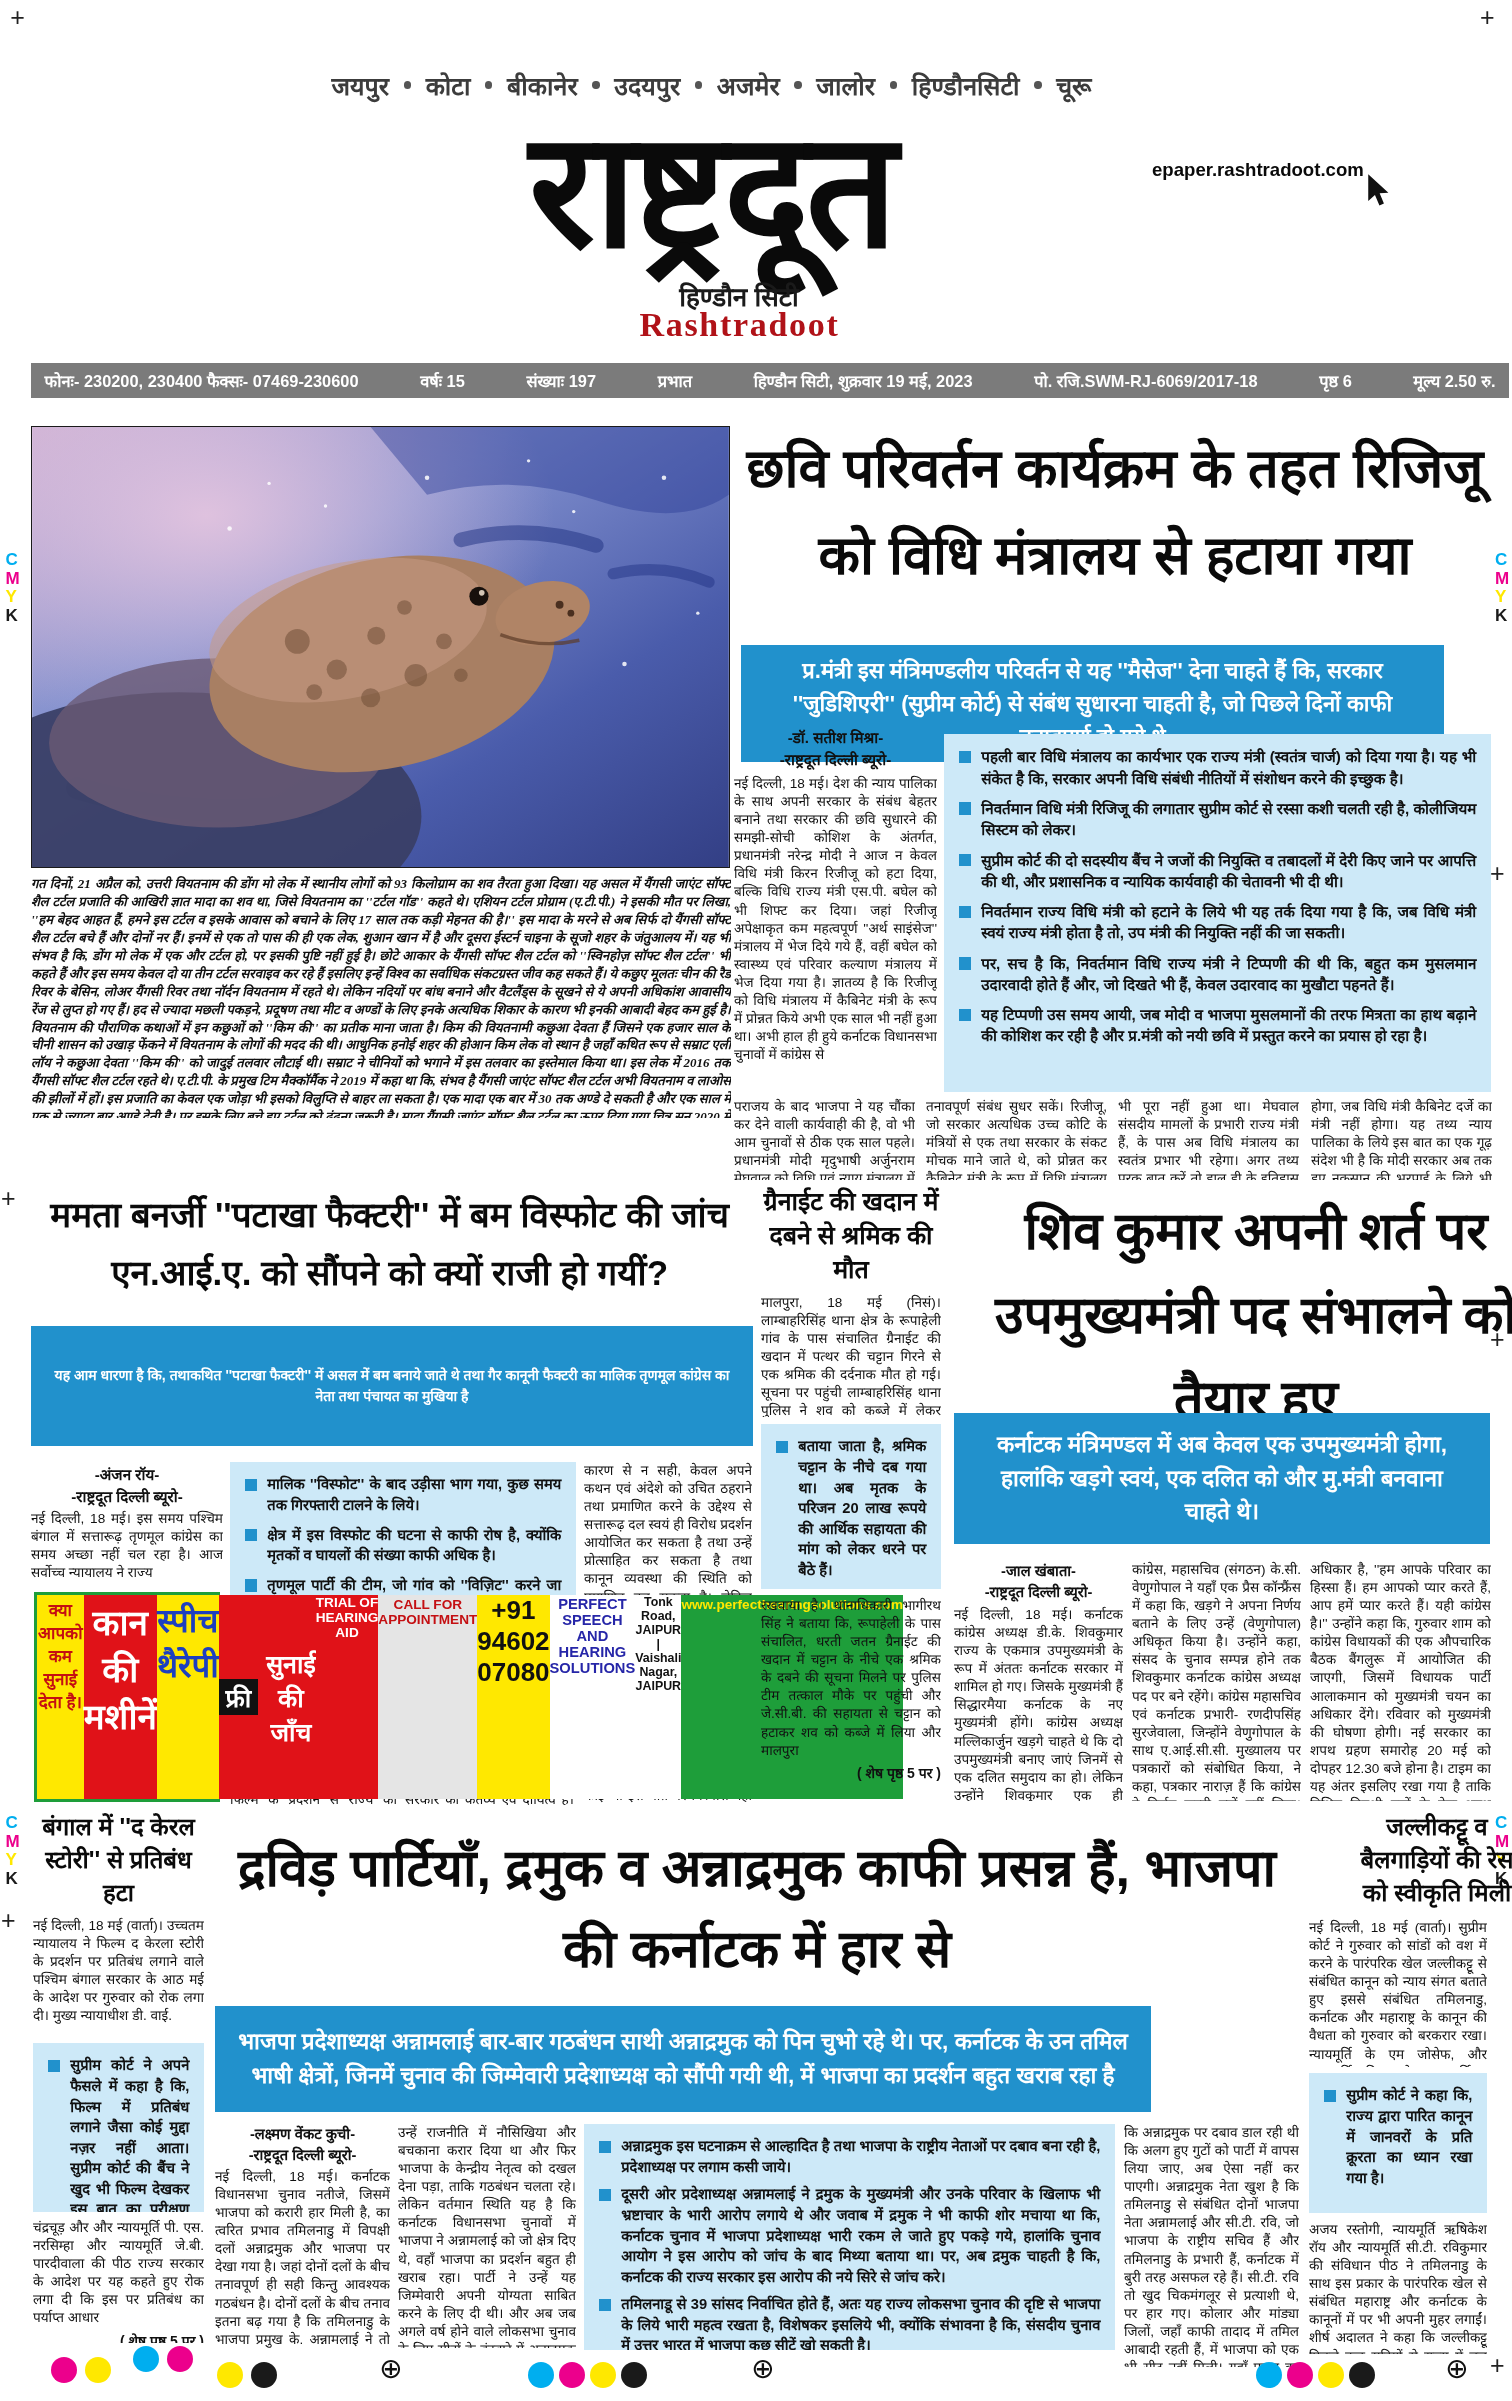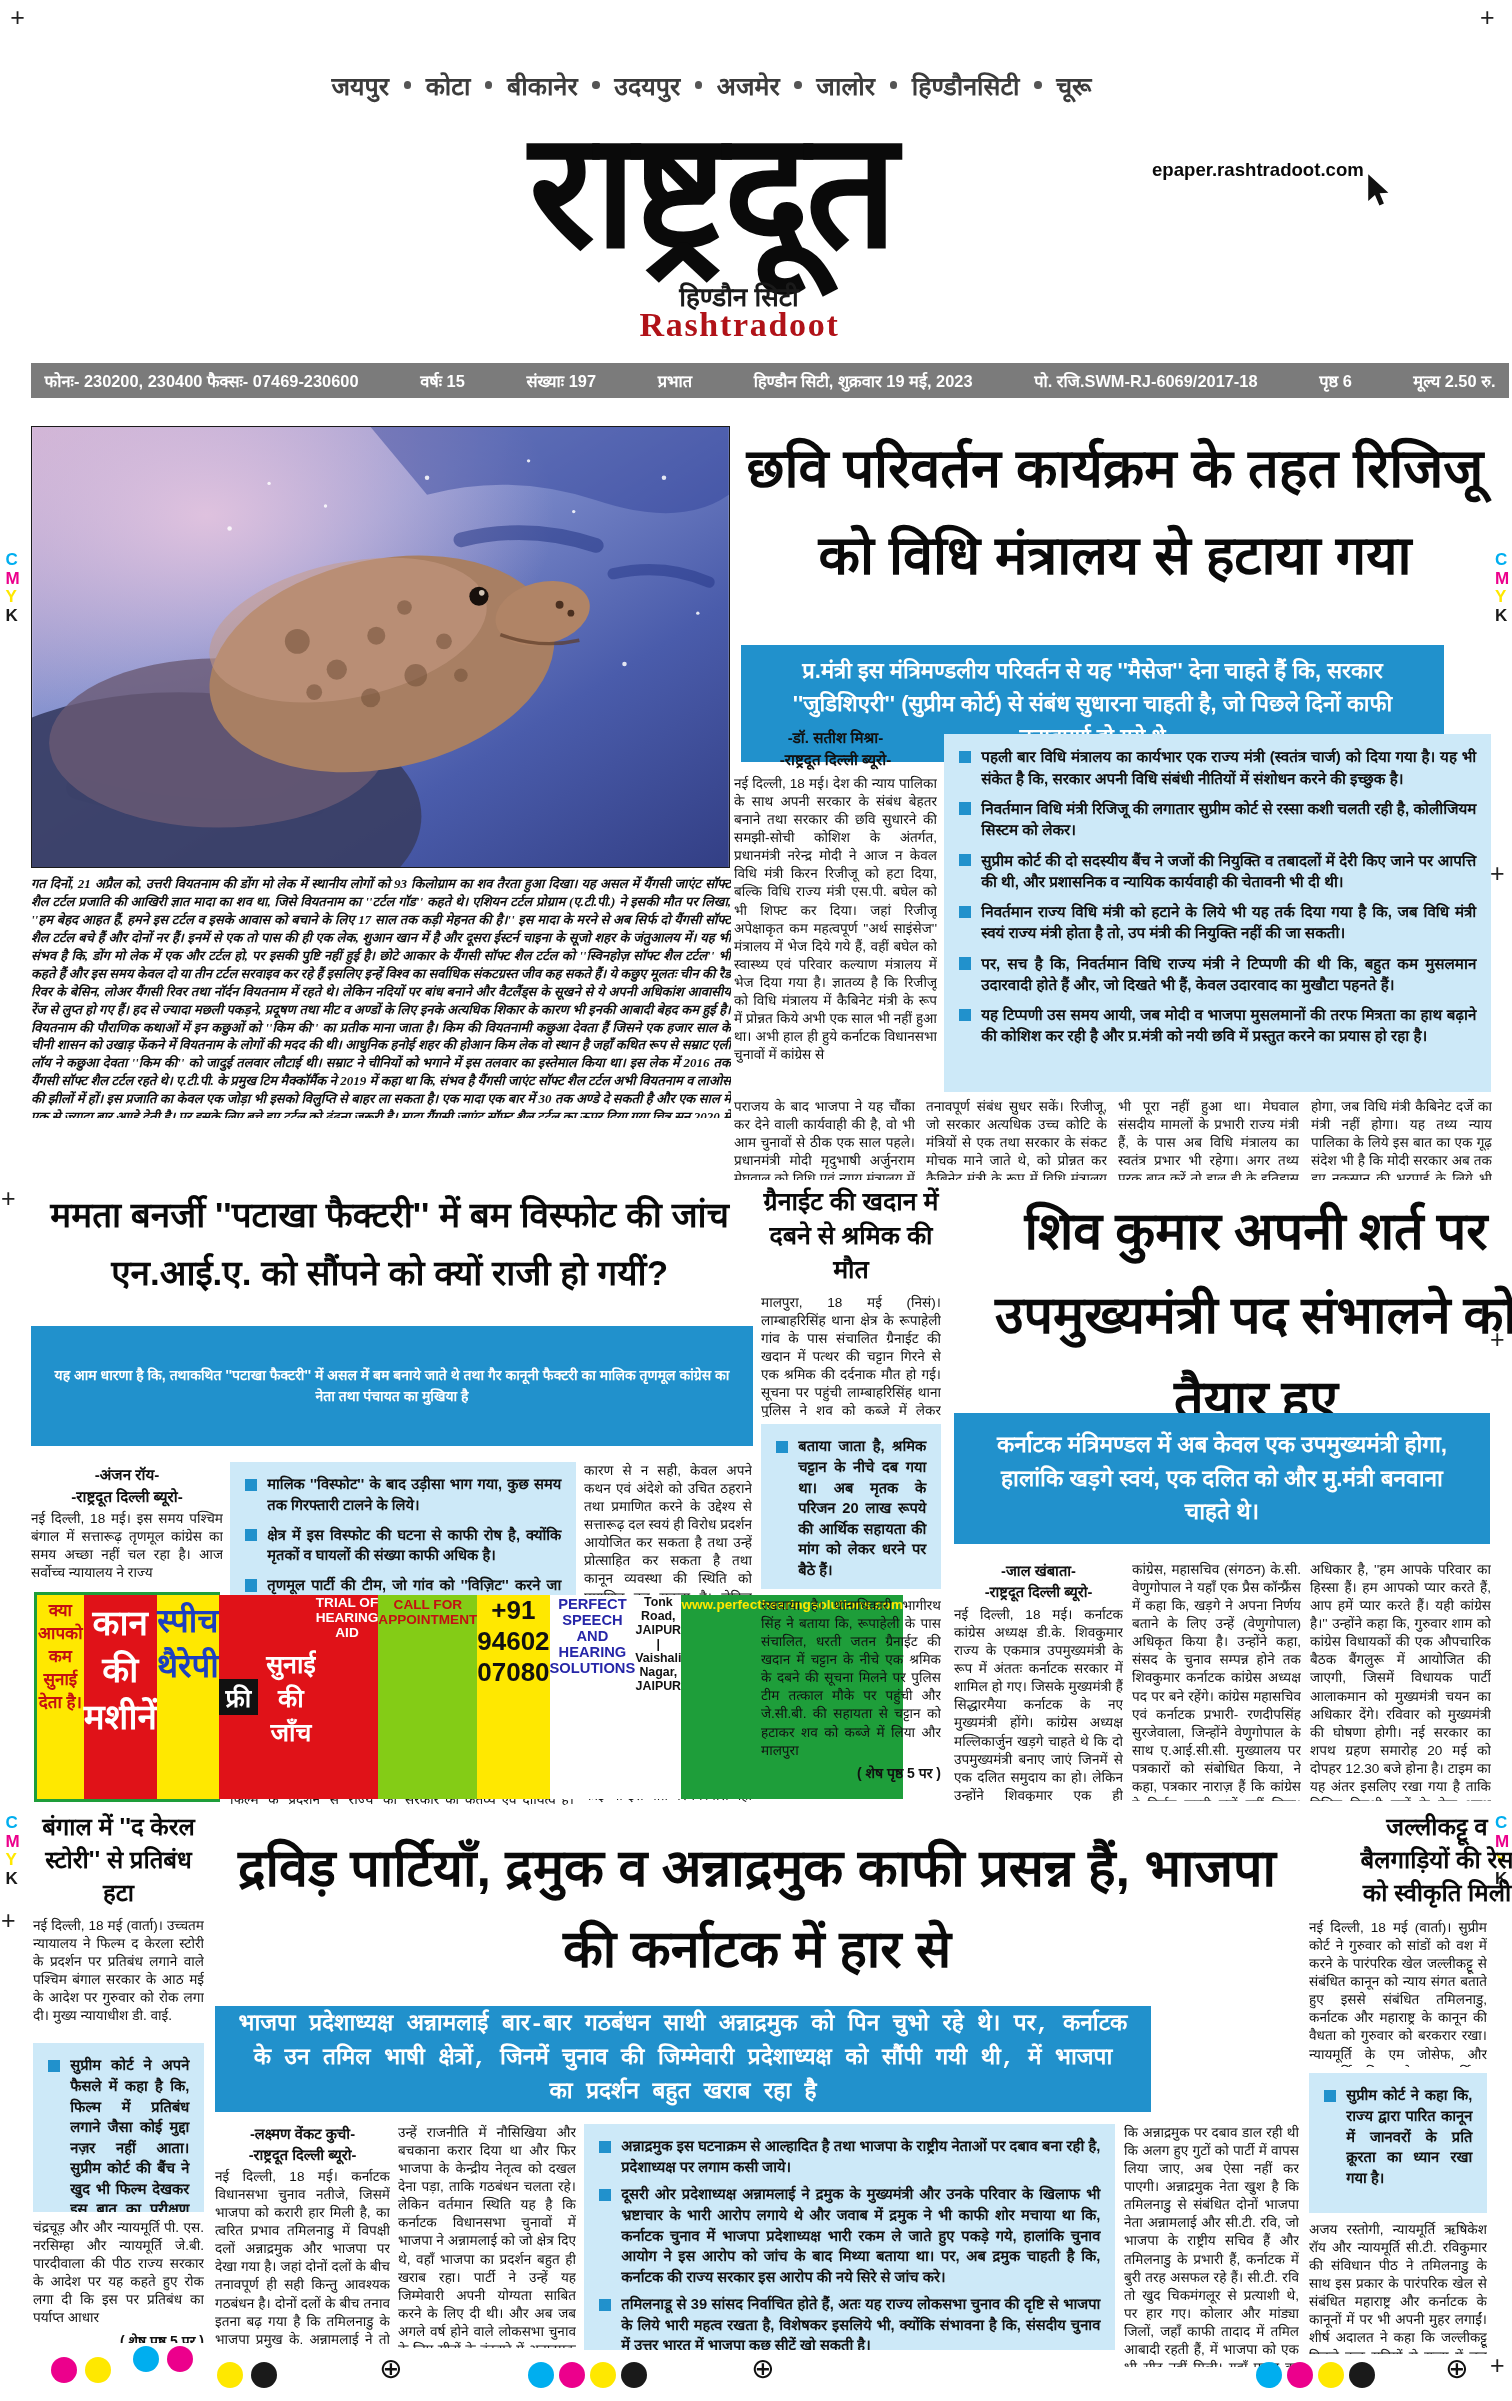--- a/index.html
+++ b/index.html
@@ -37,21 +37,21 @@
   .plus{font-size:25px;font-weight:400;color:#222;line-height:1;}
   .reg-cross{font-size:28px;color:#111;line-height:1;}
   
   .ad{border:3.4px solid #1e9e3a;display:flex;flex-direction:row;font-weight:800;text-align:center;}
   .ad-l1{background:#ffe800;color:#c40f12;font-size:17px;padding:3.4px 1.1px;}
   .ad-l2{background:#e01218;color:#ffffff;font-size:35px;padding:3.4px 0;}
   .ad-l3{background:#ffe800;color:#1d3fbf;font-size:33px;padding:2.3px 0;}
   .ad-l4{background:#e01218;color:#fff;font-size:25px;padding:2.3px 0;display:flex;align-items:center;justify-content:center;gap:8px;}
   .ad-free{background:#111;color:#fff;padding:1.1px 6.8px;font-size:25px;}
   .ad-l5{background:#e01218;color:#fff;font-size:13.6px;padding:0 0 3.4px 0;}
-  .ad-l6{background:#84cc16;color:#c40f12;font-size:13.6px;padding:2.3px 0 0 0;}
+  .ad-l6{background:#e5e5e5;color:#c40f12;font-size:13.6px;padding:2.3px 0 0 0;}
   .ad-phone{background:#ffe800;color:#111;font-size:26px;padding:0 0 3.4px 0;}
   .ad-co{background:#fff;color:#2626a8;font-size:14.7px;padding:1.1px 0;}
   .ad-addr{background:#fff;color:#111;font-size:12.4px;padding:0 0 2.3px 0;}
   .ad-web{background:#1e9e3a;color:#ffe800;font-size:13.6px;padding:2.3px 0;}
 </style>
 </head>
 <body>
 
 <div class="page">
 
@@ -309,21 +309,21 @@
         <span class="sq"></span>
         <span class="bullet-text" style="font-size:14.7px;">सुप्रीम कोर्ट ने अपने फैसले में कहा है कि, फिल्म में प्रतिबंध लगाने जैसा कोई मुद्दा नज़र नहीं आता। सुप्रीम कोर्ट की बैंच ने खुद भी फिल्म देखकर इस बात का परीक्षण करने का फैसला किया है।</span>
       </div>
   </div>
   <div class="abs clip" style="left:33px;top:2219px;width:171px;height:124px;">
     <div class="body-col">चंद्रचूड़ और और न्यायमूर्ति पी. एस. नरसिम्हा और न्यायमूर्ति जे.बी. पारदीवाला की पीठ राज्य सरकार के आदेश पर यह कहते हुए रोक लगा दी कि इस पर प्रतिबंध का पर्याप्त आधार</div>
     <div class="cont">( शेष पृष्ठ 5 पर )</div>
   </div>
 
   <div class="abs headline center" style="left:215px;top:1828px;width:1084px;font-size:52px;line-height:1.55;">द्रविड़ पार्टियाँ, द्रमुक व अन्नाद्रमुक काफी प्रसन्न हैं, भाजपा की कर्नाटक में हार से</div>
-  <div class="abs bluebox" style="left:215px;top:2006px;width:936px;height:106px;font-family:Liberation Mono, monospace;">
+  <div class="abs bluebox" style="left:215px;top:2006px;width:936px;height:106px;">
     <div class="bb-text" style="font-size:22.6px;">भाजपा प्रदेशाध्यक्ष अन्नामलाई बार-बार गठबंधन साथी अन्नाद्रमुक को पिन चुभो रहे थे। पर, कर्नाटक के उन तमिल भाषी क्षेत्रों, जिनमें चुनाव की जिम्मेवारी प्रदेशाध्यक्ष को सौंपी गयी थी, में भाजपा का प्रदर्शन बहुत खराब रहा है</div>
   </div>
   <div class="abs" style="left:215px;top:2124px;width:175px;">
     <div class="byline" style="font-size:14.7px;">-लक्ष्मण वेंकट कुची-</div>
     <div class="byline" style="font-size:14.7px;">-राष्ट्रदूत दिल्ली ब्यूरो-</div>
   </div>
   <div class="abs body-col clip" style="left:215px;top:2168px;width:175px;height:180px;">नई दिल्ली, 18 मई। कर्नाटक विधानसभा चुनाव नतीजे, जिसमें भाजपा को करारी हार मिली है, का त्वरित प्रभाव तमिलनाडु में विपक्षी दलों अन्नाद्रमुक और भाजपा पर देखा गया है। जहां दोनों दलों के बीच तनावपूर्ण ही सही किन्तु आवश्यक गठबंधन है। दोनों दलों के बीच तनाव इतना बढ़ गया है कि तमिलनाडु के भाजपा प्रमुख के. अन्नामलाई ने तो यहां तक कह दिया कि बेहतर होगा पार्टी अकेले चुनाव लड़े, हालांकि दिल्ली में बैठा पार्टी नेतृत्व इसके पक्ष में नहीं है। अन्नाद्रमुक ने भी तब करारा जवाब दिया था तथा</div>
   <div class="abs body-col clip" style="left:398px;top:2124px;width:178px;height:224px;">उन्हें राजनीति में नौसिखिया और बचकाना करार दिया था और फिर भाजपा के केन्द्रीय नेतृत्व को दखल देना पड़ा, ताकि गठबंधन चलता रहे। लेकिन वर्तमान स्थिति यह है कि कर्नाटक विधानसभा चुनावों में भाजपा ने अन्नामलाई को जो क्षेत्र दिए थे, वहाँ भाजपा का प्रदर्शन बहुत ही खराब रहा। पार्टी ने उन्हें यह जिम्मेवारी अपनी योग्यता साबित करने के लिए दी थी। और अब जब अगले वर्ष होने वाले लोकसभा चुनाव के लिए सीटों के बंटवारे में अन्नाद्रमुक निस्संदेह ज्यादा दबाव डालेंगे। कर्नाटक की हार ने अन्नाद्रमुक पर दबाव डालने की भाजपा की क्षमता कम कर दी है। भाजपा, जो</div>
   <div class="abs lightbox clip" style="left:584px;top:2124px;width:531px;height:226px;box-sizing:border-box;">
     <div class="bullet-item" style="margin-bottom:6.8px;">

